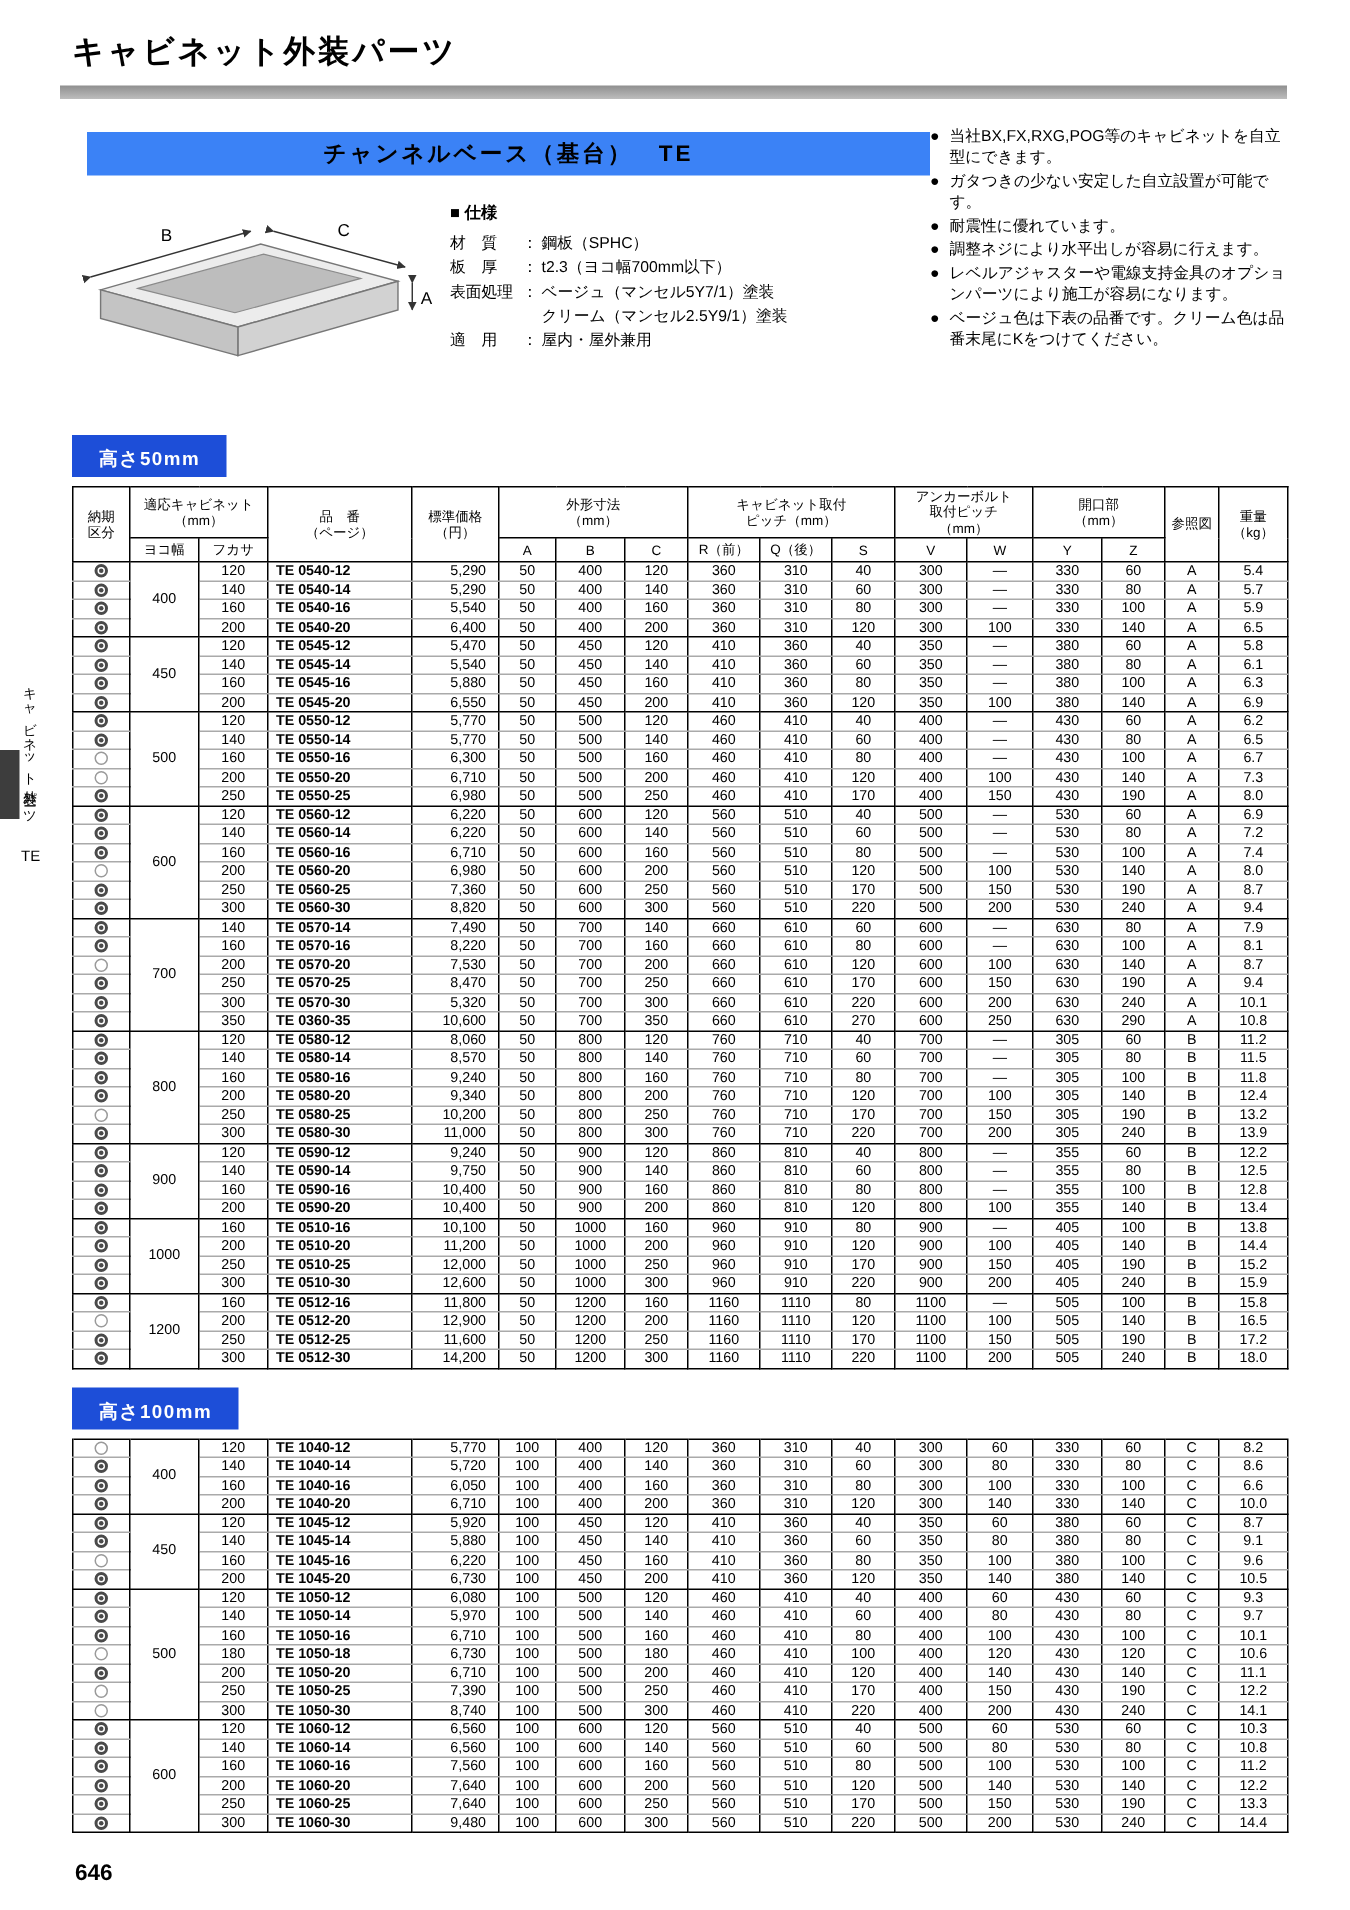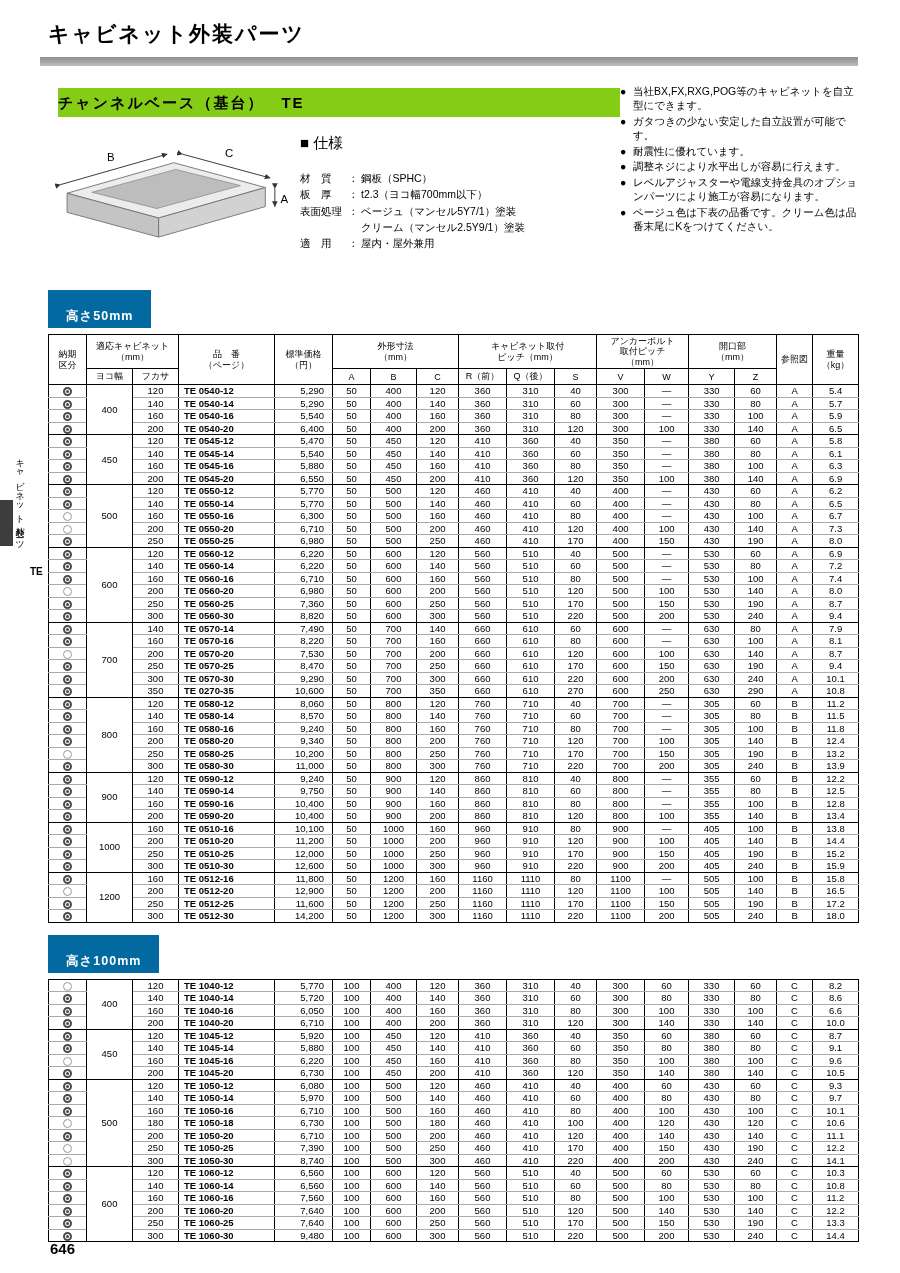--- a/index.html
+++ b/index.html
@@ -7,38 +7,38 @@
   body { font-family:"Liberation Sans","DejaVu Sans",sans-serif; color:#000; }
   .page { position:relative; width:900px; height:1273px; margin:0 auto; background:#fff; overflow:hidden; }
 
   
   .header { padding:20px 42px 0 48px; }
   .header h1 { margin:0 0 9px 0; font-size:21px; font-weight:bold; letter-spacing:2px; }
   .header-rule { height:9px; background:linear-gradient(180deg,#8f8f8f,#bdbdbd); margin-left:-8px; }
 
   
   .product { position:relative; margin:16px 42px 0 48px; height:196px; }
-  .p-title { position:absolute; left:10px; top:6px; width:562px; height:29px; background:#84cc16;
-             font-size:15px; font-weight:bold; letter-spacing:2px; text-align:left; line-height:29px; }
+  .p-title { position:absolute; left:10px; top:6px; width:562px; height:29px; background:#3b82f6;
+             font-size:15px; font-weight:bold; letter-spacing:2px; text-align:center; line-height:29px; }
   .p-diagram { position:absolute; left:0; top:46px; }
   .p-spec { position:absolute; left:252px; top:52px; width:335px; font-size:10.5px; }
-  .spec-heading { font-weight:normal; font-size:15px; margin-bottom:17px; }
+  .spec-heading { font-weight:bold; font-size:11px; margin-bottom:5px; }
   .spec-row { display:flex; line-height:1.55; }
   .spec-label { display:inline-block; width:48px; white-space:pre; }
   .spec-sep { display:inline-block; width:13px; }
   .spec-value { flex:1; }
   .p-notes { position:absolute; right:0; top:2px; width:238px; }
   .p-notes ul { list-style:none; margin:0; padding:0; font-size:10.5px; line-height:1.38; }
   .p-notes li { display:flex; margin-bottom:1px; }
   .p-notes .bullet { width:13px; flex:0 0 13px; }
 
   
   .section { margin:12px 42px 0 48px; }
-  .section-label { display:inline-block; background:#0369a1; color:#fff; font-weight:bold;
-                   font-size:12.5px; letter-spacing:1px; padding:18px 18px 3px; margin-bottom:6px; }
+  .section-label { display:inline-block; background:#1d4ed8; color:#fff; font-weight:bold;
+                   font-size:12.5px; letter-spacing:1px; padding:8px 18px 3px; margin-bottom:6px; }
   table.parts { border-collapse:collapse; table-layout:fixed; width:810px; border:1.5px solid #000; }
   table.parts th { border:1px solid #000; font-weight:normal; font-size:9px; padding:1px 0; text-align:center; background:#fff; }
   table.parts .h1row th { height:28px; }
   table.parts .h1row th div { line-height:1.15; }
   table.parts .h2row th { height:13px; }
   table.parts td { border-left:1px solid #000; border-right:1px solid #000;
                    border-top:0; border-bottom:1px solid #aaa;
                    height:11.5px; line-height:11.5px; font-size:9.5px; text-align:center;
                    padding:0 2px; overflow:hidden; white-space:nowrap; }
   table.parts tr.group-end td { border-bottom:1px solid #000; }
@@ -49,21 +49,21 @@
   .mark.filled { width:9px; height:9px; border:2px solid #4a4a4a; position:relative; }
   .mark.filled::after { content:""; position:absolute; left:1px; top:1px; width:3px; height:3px;
                         border-radius:50%; background:#4a4a4a; }
   .mark.open { width:9px; height:9px; border:1.5px solid #9a9a9a; }
   .code-note { text-align:right; font-size:9.5px; margin-top:3px; width:810px; }
 
   
   .side-tab { position:absolute; left:0; top:500px; width:13px; height:46px; background:#3d3d3d; }
   .side-vertical { position:absolute; left:13px; top:452px; writing-mode:vertical-rl;
                    font-size:9px; letter-spacing:1px; }
-  .side-code { position:absolute; left:30px; top:566px; font-size:10px; font-weight:bold; }
+  .side-code { position:absolute; left:14px; top:566px; font-size:10px; font-weight:normal; }
   .page-number { position:absolute; left:50px; bottom:16px; font-size:15px; font-weight:bold; }
   svg text { font-family:"Liberation Sans","DejaVu Sans",sans-serif; }
 </style>
 </head>
 <body>
 
 <div class="page">
 
   <div class="header">
     <h1>キャビネット外装パーツ</h1>
@@ -653,38 +653,38 @@
             <td class="c-num">150</td>
             <td class="c-num">630</td>
             <td class="c-num">190</td>
             <td class="c-ref">A</td>
             <td class="c-num">9.4</td>
           </tr>
           <tr>
             <td class="c-mark"><span class="mark filled"></span></td>
             <td class="c-num">300</td>
             <td class="c-part">TE 0570-30</td>
-            <td class="c-price">9,290</td>
+            <td class="c-price">5,320</td>
             <td class="c-num">50</td>
             <td class="c-num">700</td>
             <td class="c-num">300</td>
             <td class="c-num">660</td>
             <td class="c-num">610</td>
             <td class="c-num">220</td>
             <td class="c-num">600</td>
             <td class="c-num">200</td>
             <td class="c-num">630</td>
             <td class="c-num">240</td>
             <td class="c-ref">A</td>
             <td class="c-num">10.1</td>
           </tr>
           <tr class="group-end">
             <td class="c-mark"><span class="mark filled"></span></td>
             <td class="c-num">350</td>
-            <td class="c-part">TE 0270-35</td>
+            <td class="c-part">TE 0360-35</td>
             <td class="c-price">10,600</td>
             <td class="c-num">50</td>
             <td class="c-num">700</td>
             <td class="c-num">350</td>
             <td class="c-num">660</td>
             <td class="c-num">610</td>
             <td class="c-num">270</td>
             <td class="c-num">600</td>
             <td class="c-num">250</td>
             <td class="c-num">630</td>

